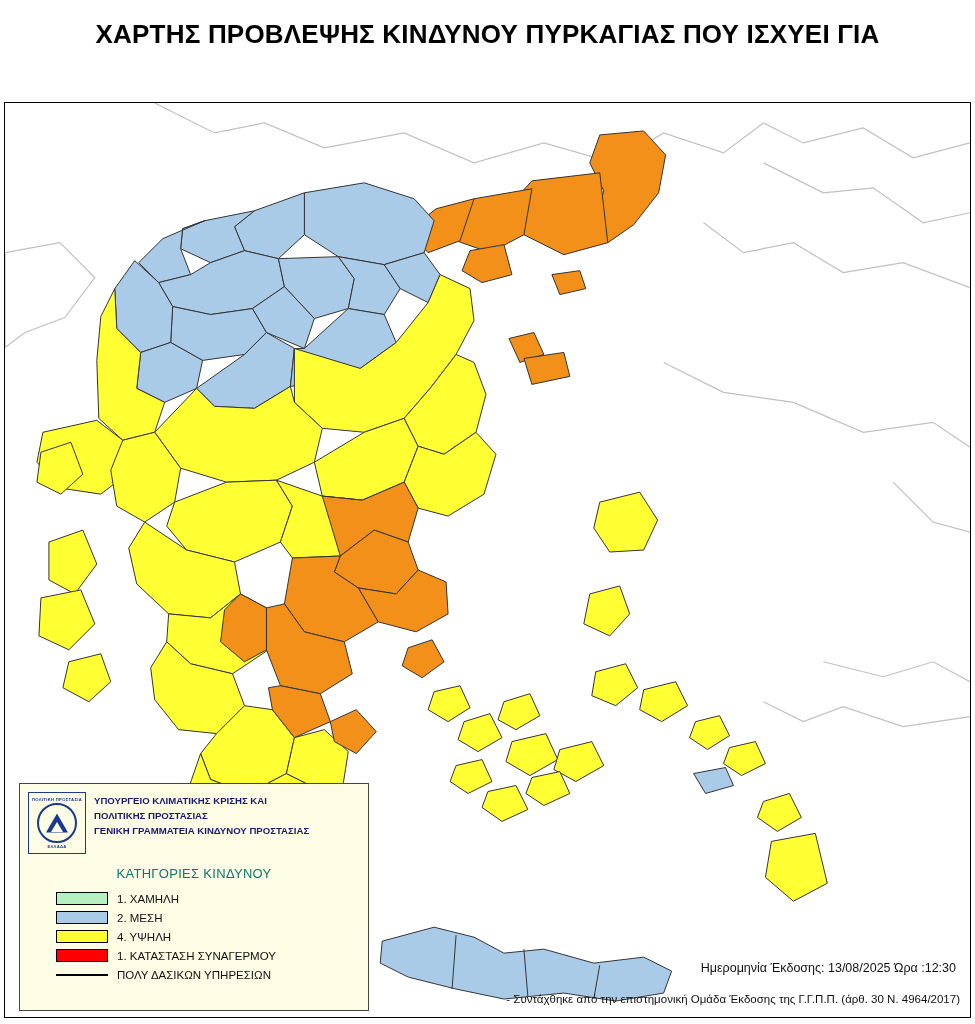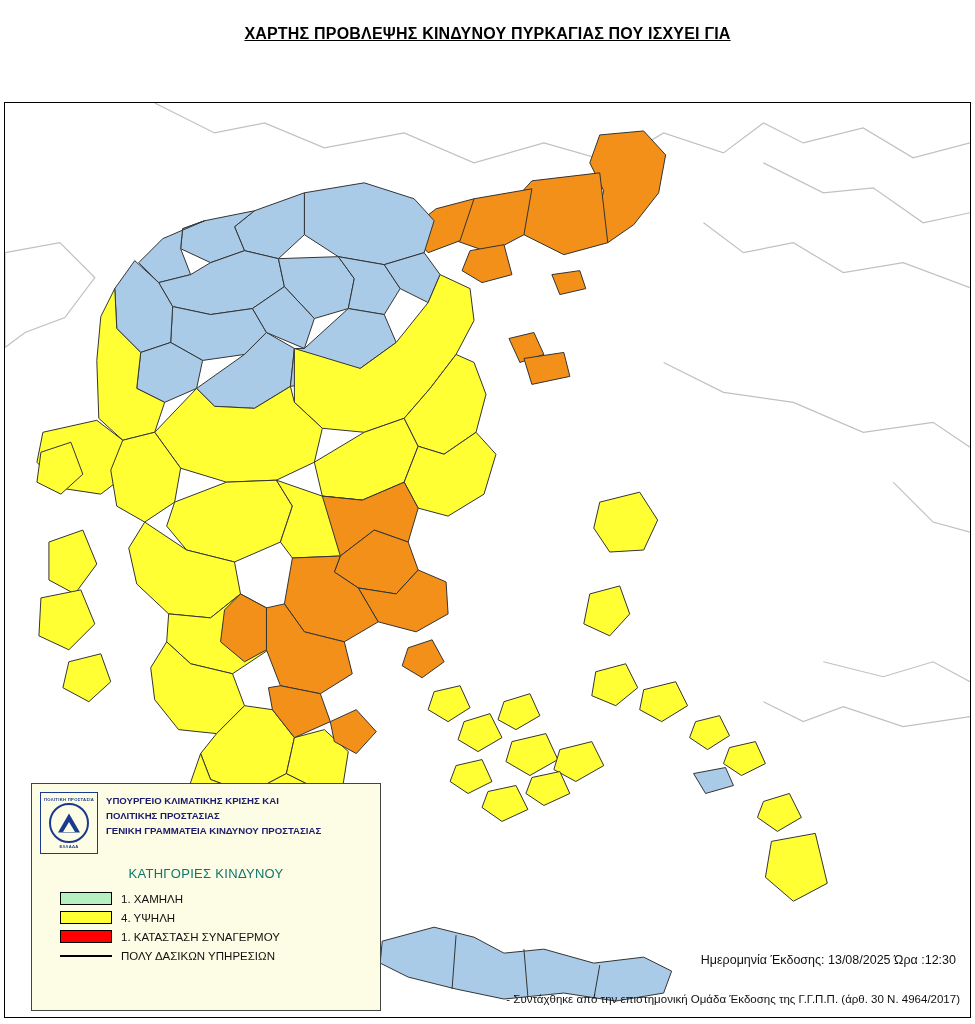--- a/index.html
+++ b/index.html
@@ -18,26 +18,25 @@
   }
   
   .title-block {
     position: absolute;
     top: 18px;
     left: 0;
     width: 975px;
     text-align: center;
   }
   .title-line1 {
-    font-size: 16px;
+    font-size: 26px;
     font-weight: bold;
     color: #000000;
     letter-spacing: 0.2px;
     line-height: 32px;
-    text-decoration: underline;
   }
   .title-line2 {
     font-size: 25px;
     font-weight: bold;
     color: #000000;
     line-height: 32px;
   }
   
   .map-frame {
     position: absolute;
@@ -54,21 +53,20 @@
   
   .legend {
     position: absolute;
     left: 14px;
     bottom: 6px;
     width: 350px;
     height: 228px;
     background: #fdfce4;
     border: 1px solid #444444;
     z-index: 5;
-    margin-left: 12px;
   }
   .legend-head {
     display: flex;
     align-items: flex-start;
     padding: 8px 8px 0 8px;
   }
   .emblem {
     width: 58px;
     height: 62px;
     border: 1px solid #1a3a8f;
@@ -124,21 +122,21 @@
   }
   .legend-title {
     text-align: center;
     font-size: 13px;
     color: #0f766e;
     margin-top: 12px;
     letter-spacing: 0.3px;
   }
   .legend-items {
     margin-top: 9px;
-    padding-left: 28px;
+    padding-left: 36px;
   }
   .legend-row {
     display: flex;
     align-items: center;
     height: 17px;
     margin-bottom: 2px;
   }
   .swatch {
     width: 52px;
     height: 13px;
@@ -154,21 +152,21 @@
     width: 52px;
     height: 0;
     border-top: 2px solid #000000;
     margin-right: 9px;
     flex: 0 0 auto;
   }
   
   .issue-line {
     position: absolute;
     right: 14px;
-    bottom: 50px;
+    bottom: 42px;
     font-size: 12.5px;
     color: #111111;
     text-align: right;
     z-index: 5;
   }
   .committee-line {
     position: absolute;
     right: 10px;
     bottom: 12px;
     font-size: 11.5px;
@@ -303,20 +301,24 @@
       </div>
 
       <div class="legend-title">ΚΑΤΗΓΟΡΙΕΣ ΚΙΝΔΥΝΟΥ</div>
 
       <div class="legend-items">
         <div class="legend-row">
           <span class="swatch" style="background:#b6f0c0"></span>
           <span class="legend-label">1. ΧΑΜΗΛΗ</span>
         </div>
         <div class="legend-row">
+          <span class="swatch" style="background:#a9cbe8"></span>
+          <span class="legend-label">2. ΜΕΣΗ</span>
+        </div>
+        <div class="legend-row">
           <span class="swatch" style="background:#ffff33"></span>
           <span class="legend-label">4. ΥΨΗΛΗ</span>
         </div>
         <div class="legend-row">
           <span class="swatch" style="background:#ff0000"></span>
           <span class="legend-label">1. ΚΑΤΑΣΤΑΣΗ ΣΥΝΑΓΕΡΜΟΥ</span>
         </div>
         <div class="legend-row boundary">
           <span class="line"></span>
           <span class="legend-label">ΠΟΛΥ ΔΑΣΙΚΩΝ ΥΠΗΡΕΣΙΩΝ</span>

